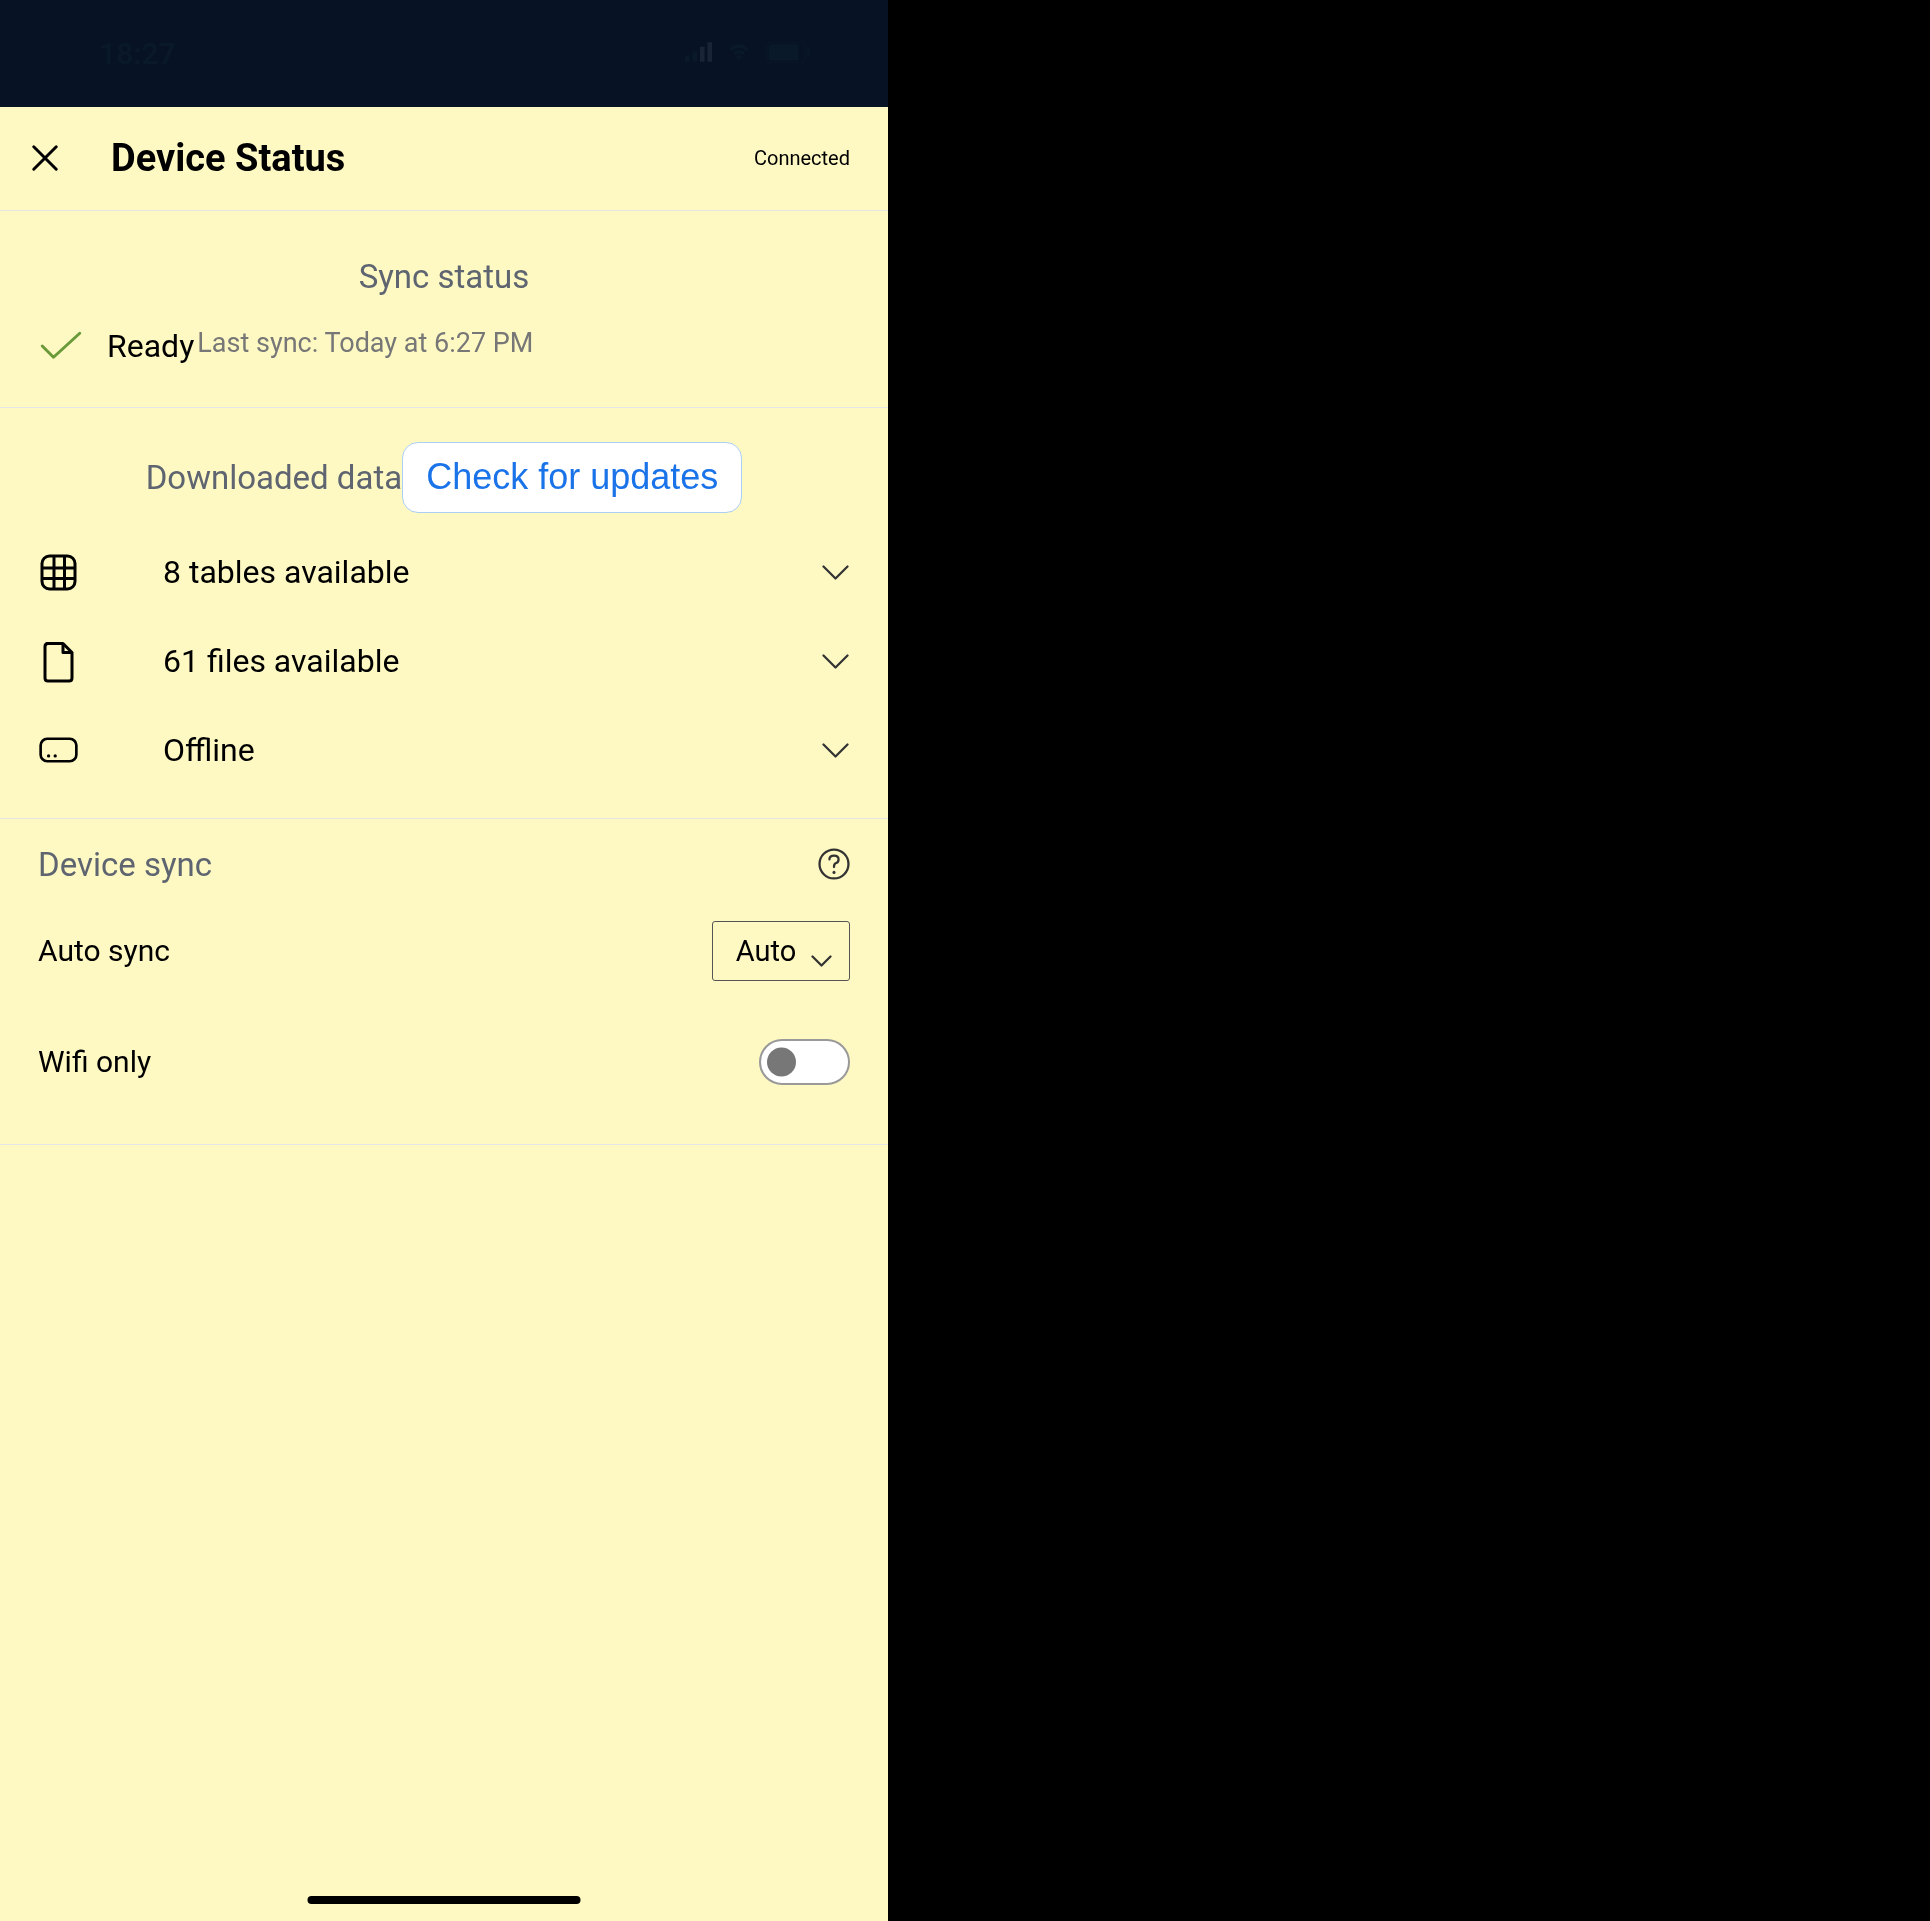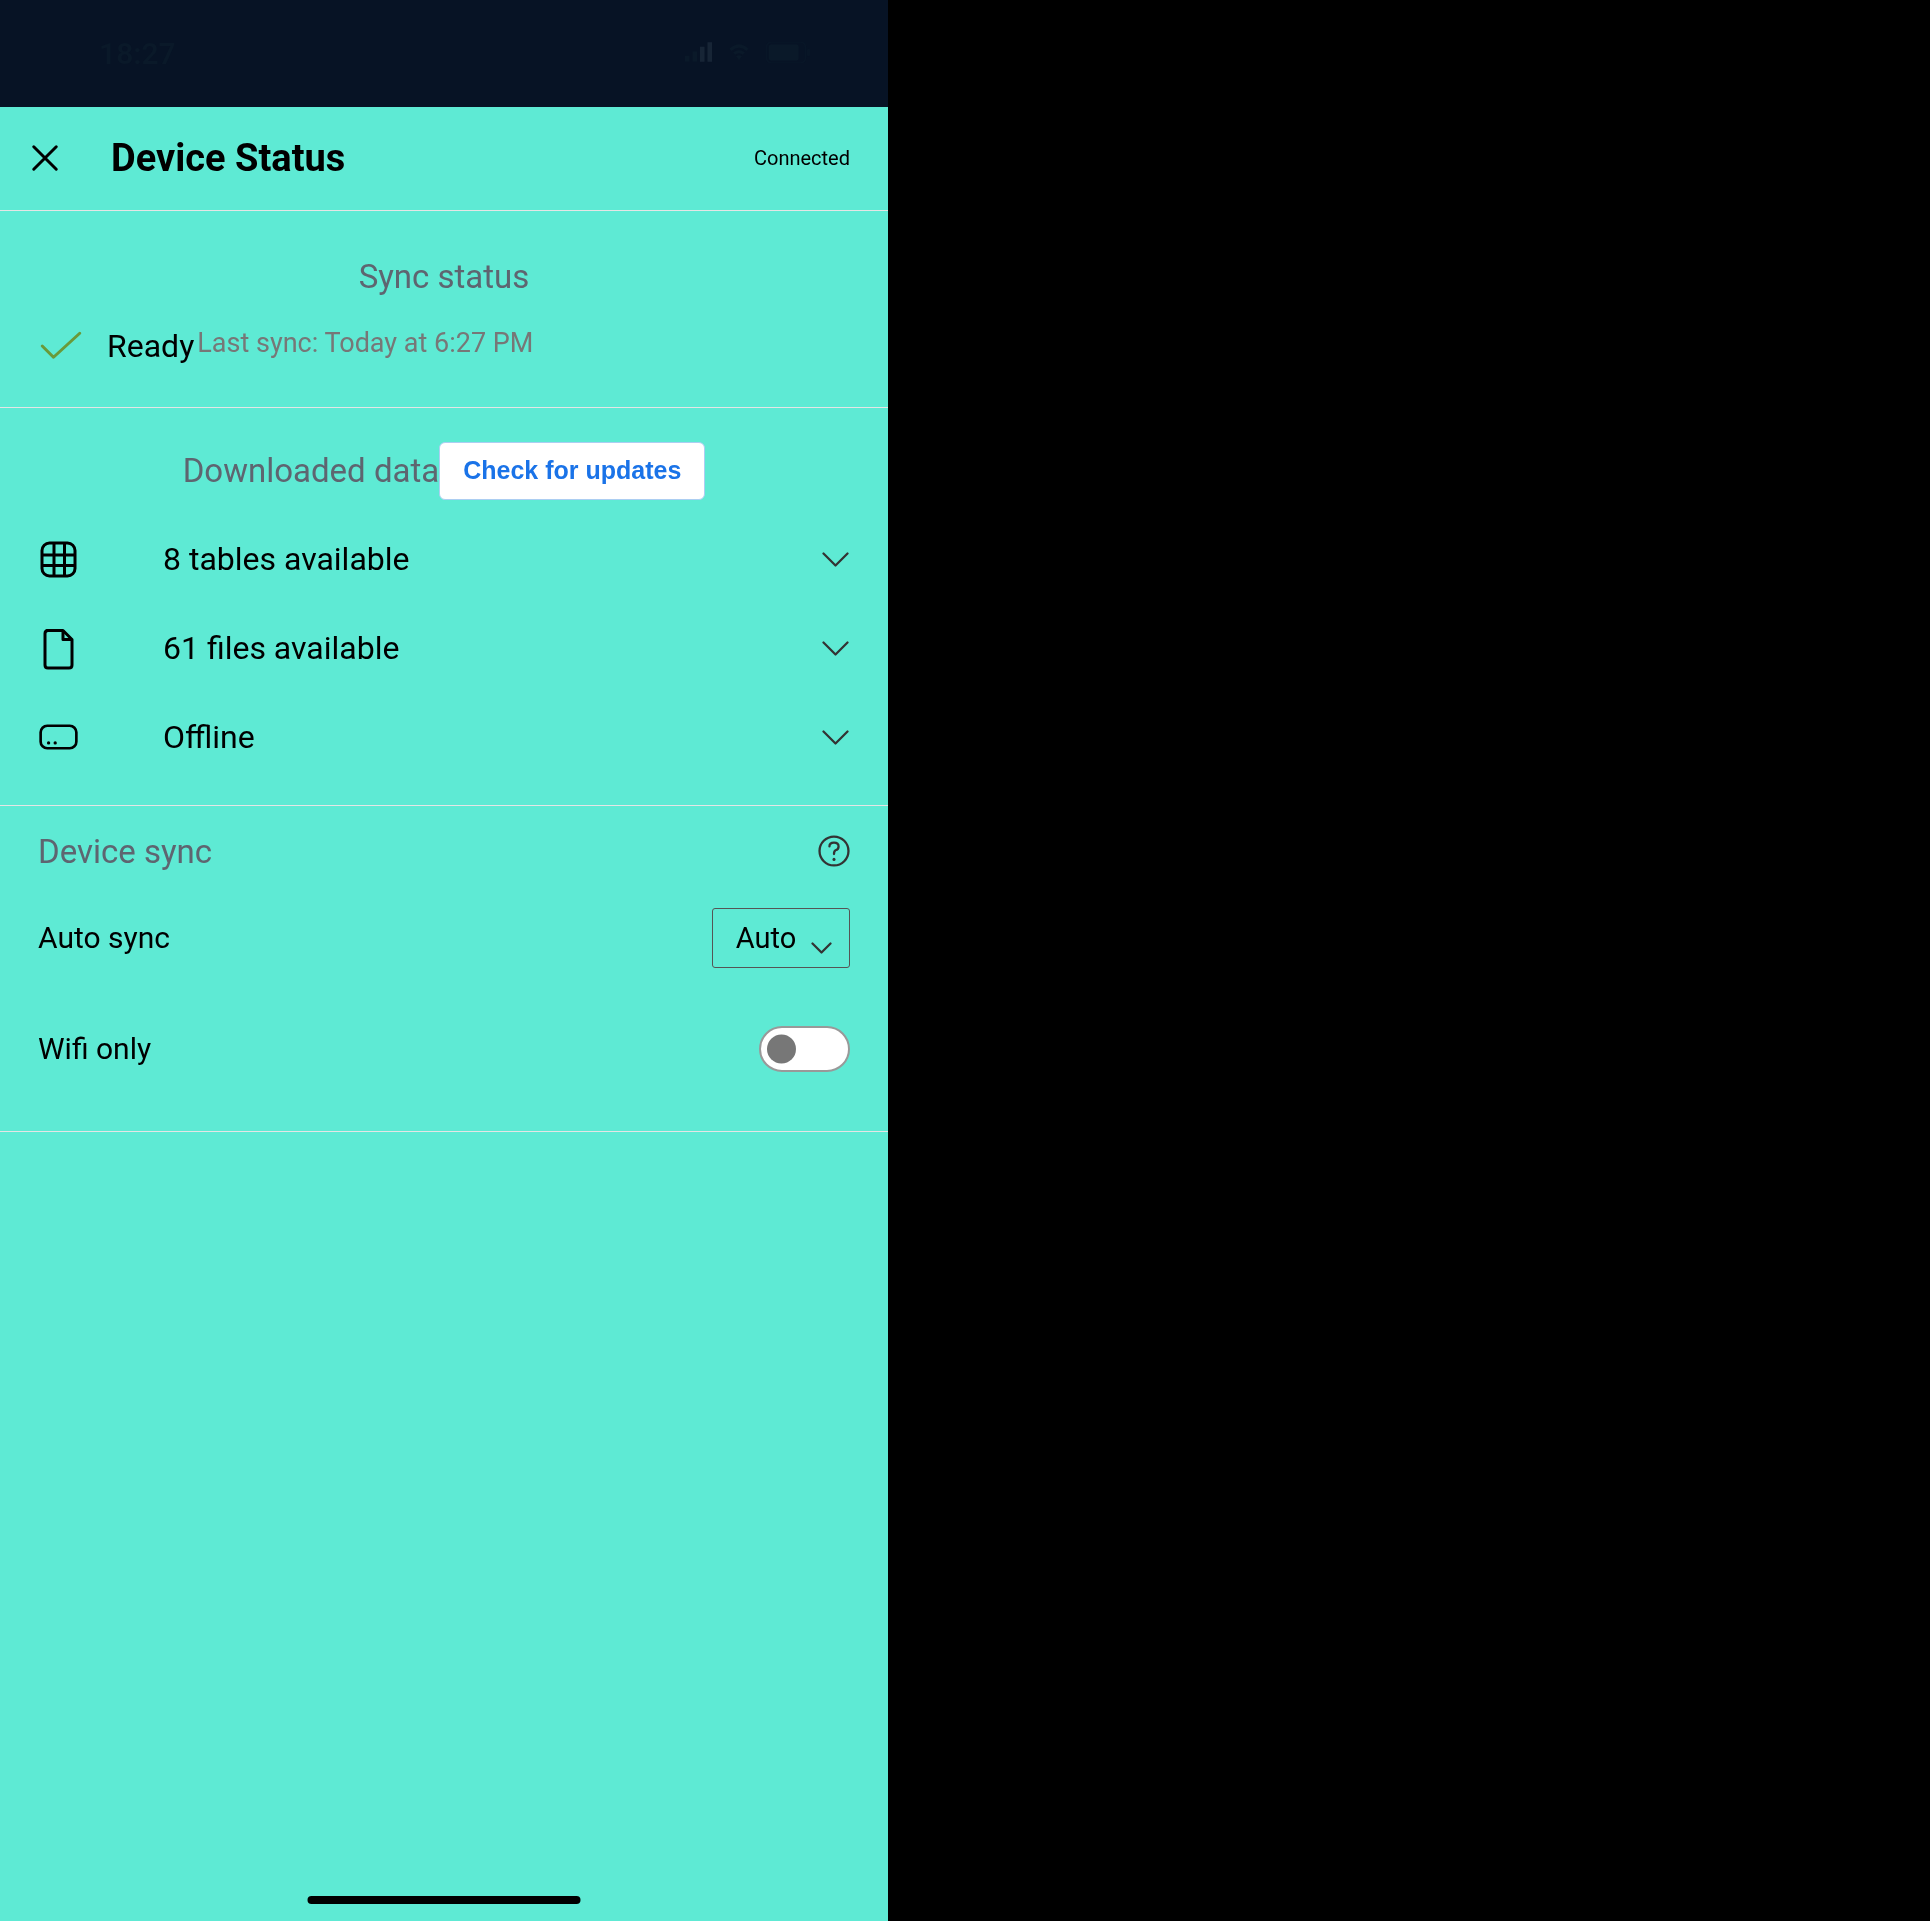--- a/index.html
+++ b/index.html
@@ -13,21 +13,21 @@
       width: 1930px;
       height: 1922px;
       position: relative;
     }
     .phone-frame {
       position: absolute;
       left: 0;
       top: 0;
       width: 888px;
       height: 1922px;
-      background: #5eead4;
+      background: #fef9c3;
     }
     .status-bar {
       height: 107px;
       background: #071325;
       display: flex;
       align-items: center;
       justify-content: space-between;
       padding: 0 38px 0 99px;
     }
     .status-time {
@@ -84,24 +84,24 @@
     }
     .section-label {
       font-size: 33px;
       color: #5e6570;
       font-weight: 400;
     }
     .outline-button {
       border: 1.5px solid #accef2;
       background: #fff;
       color: #1a73e8;
-      font-size: 25px;
-      font-weight: 700;
+      font-size: 36px;
+      font-weight: 400;
       padding: 13.7px 23px;
-      border-radius: 6px;
+      border-radius: 16px;
       cursor: pointer;
     }
     .ready-row {
       display: flex;
       align-items: flex-start;
       padding: 7.6px 38px 42px 38px;
       gap: 23px;
     }
     .check-wrap {
       width: 46px;

